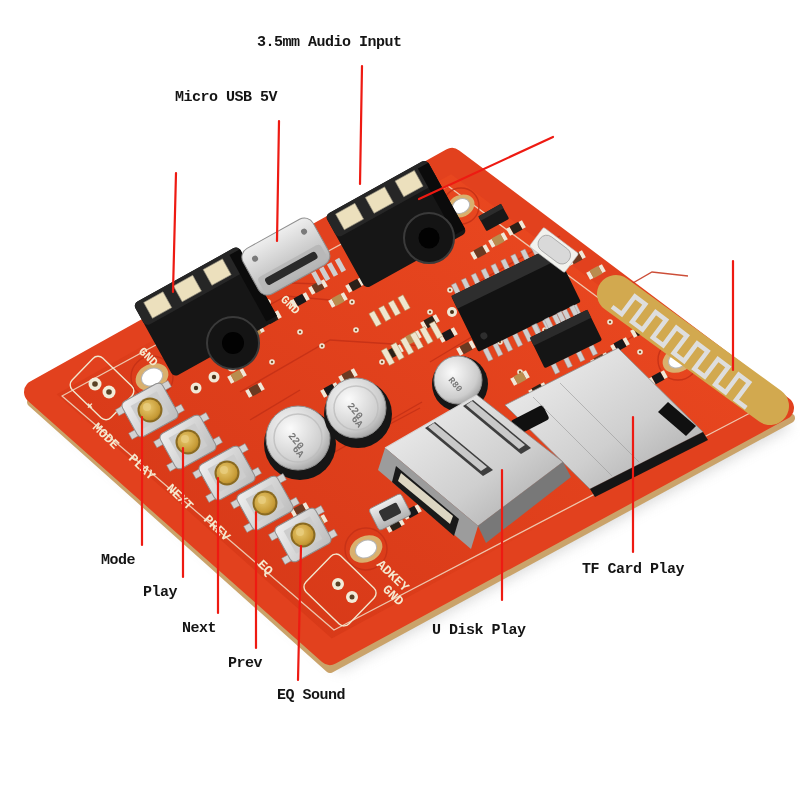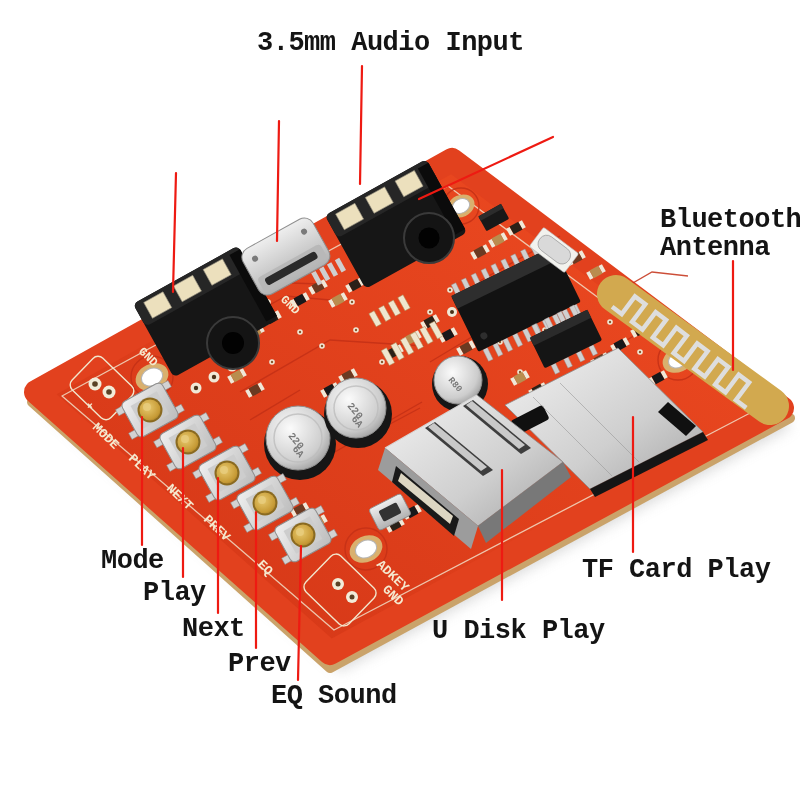--- a/index.html
+++ b/index.html
@@ -1,20 +1,20 @@
 <!DOCTYPE html>
 <html><head>
 <meta charset="utf-8">
 <style>
   html,body{margin:0;padding:0;background:#ffffff;}
   .stage{position:relative;width:800px;height:800px;background:#ffffff;overflow:hidden;
          font-family:"Liberation Mono", monospace;}
   .stage svg{position:absolute;left:0;top:0;}
   .callout{position:absolute;font-family:"Liberation Mono", monospace;
-           font-weight:bold;font-size:27px;line-height:26px;color:#141414;
+           font-weight:bold;font-size:15px;line-height:26px;color:#141414;
            white-space:pre-line;letter-spacing:-0.5px;}
   .callout.twoline{line-height:26px;}
   .silk{font-family:"Liberation Mono", monospace;font-weight:bold;fill:#f5e9cf;}
   .capmark{font-family:"Liberation Mono", monospace;font-weight:bold;fill:#777777;}
 </style>
 </head>
 <body>
 
 <div class="stage">
 
@@ -659,23 +659,22 @@
     <line x1="183" y1="448" x2="183" y2="577"></line>
     <line x1="218" y1="478" x2="218" y2="613"></line>
     <line x1="256" y1="512" x2="256" y2="648"></line>
     <line x1="301" y1="546" x2="298" y2="680"></line>
     <line x1="502" y1="470" x2="502" y2="600"></line>
     <line x1="633" y1="417" x2="633" y2="552"></line>
   </g>
 </svg>
 
 <div class="callout" style="left:257px;top:30px">3.5mm Audio Input</div>
-<div class="callout twoline" style="left:660px;top:206px;line-height:28px">Bluetooth
-Antenna</div>
+<div class="callout" style="left:175px;top:85px">Micro USB 5V</div>
 <div class="callout" style="left:101px;top:548px">Mode</div>
 <div class="callout" style="left:143px;top:580px">Play</div>
 <div class="callout" style="left:182px;top:616px">Next</div>
 <div class="callout" style="left:228px;top:651px">Prev</div>
-<div class="callout" style="left:271px;top:683px">EQ Sound</div>
+<div class="callout" style="left:277px;top:683px">EQ Sound</div>
 <div class="callout" style="left:582px;top:557px">TF Card Play</div>
 <div class="callout" style="left:432px;top:618px">U Disk Play</div>
 
 </div>
 
 </body></html>

